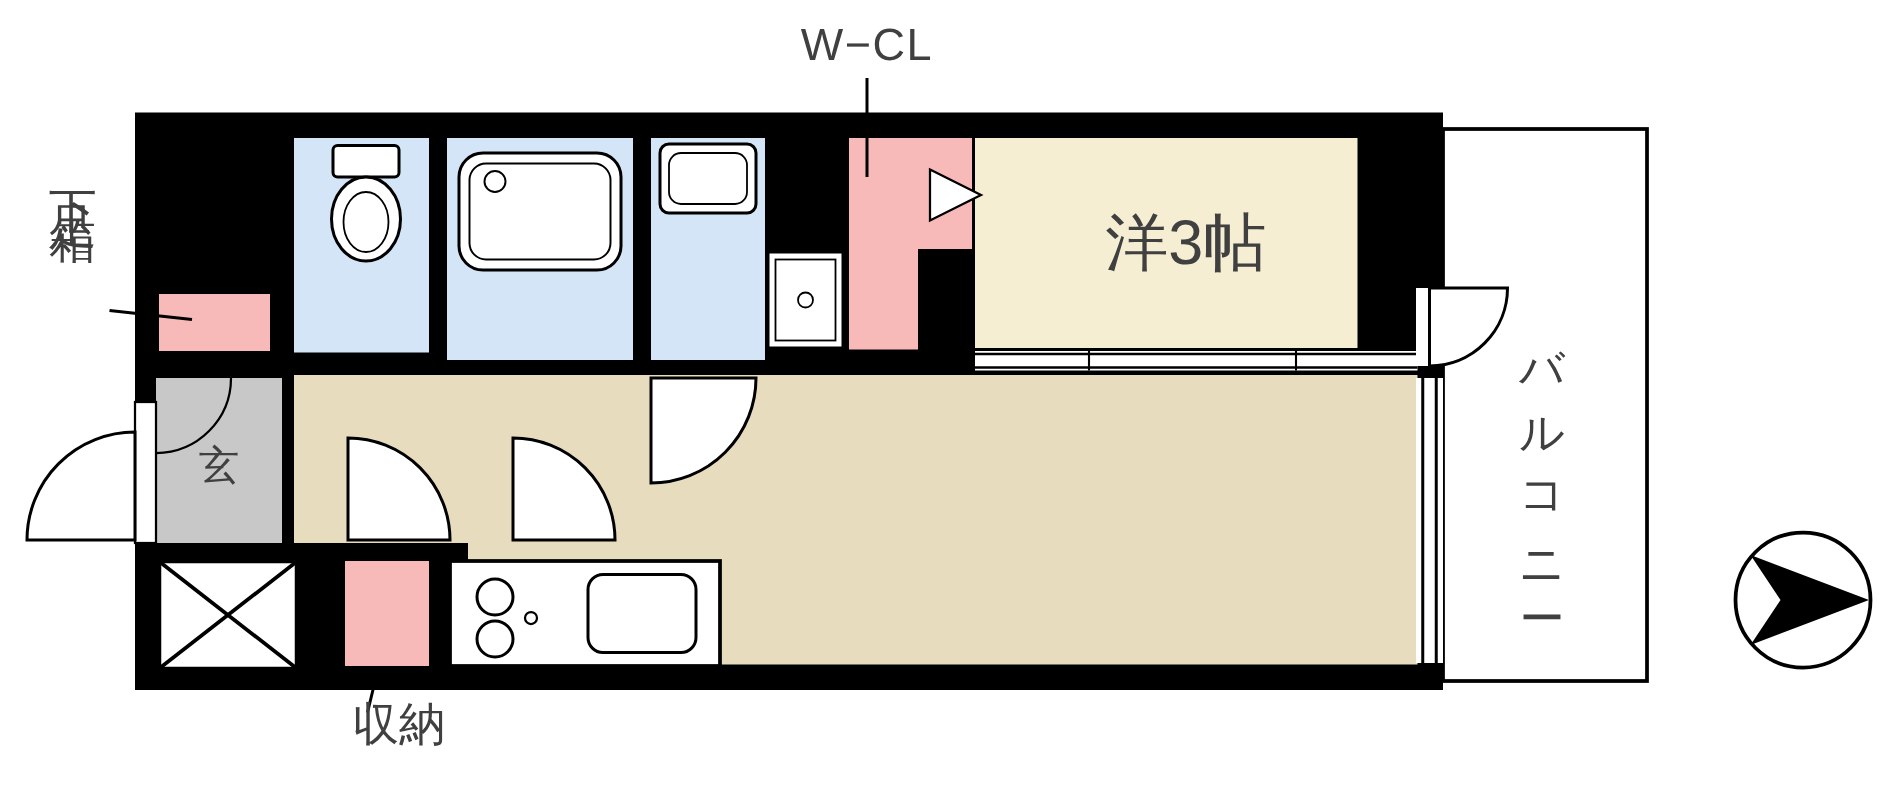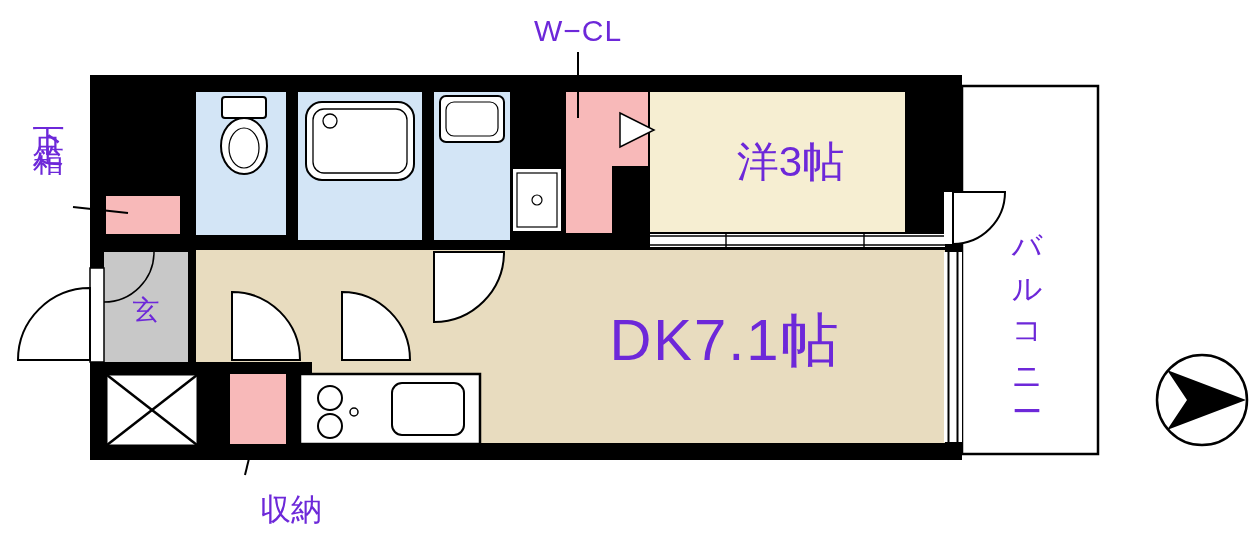--- a/index.html
+++ b/index.html
@@ -19,30 +19,30 @@
   .f-paper { fill: var(--c-paper, #ffffff); }
   .f-water { fill: var(--c-water-area, #d3e5f6); }
   .f-pink  { fill: var(--c-closet-pink, #f8b9b9); }
   .f-tan   { fill: var(--c-dk-floor, #e8dcbf); }
   .f-cream { fill: var(--c-western-floor, #f6eed2); }
   .f-gray  { fill: var(--c-genkan-gray, #c8c8c8); }
   .f-black { fill: var(--c-line, #000000); }
   .s-line  { stroke: var(--c-line, #000000); }
   .no-fill { fill:none; }
 
-  .lbl { position:absolute; white-space:nowrap; color:#6d28d9; }
+  .lbl { position:absolute; white-space:nowrap; color:#404040; }
   .v   { writing-mode:vertical-rl; text-orientation:upright; }
 
   .lbl-wcl     { left:503px; top:14px;  width:150px; text-align:center; font-size:30px; letter-spacing:1px; }
   .lbl-shoebox { left:27px;  top:102px; font-size:32px; letter-spacing:9px; }
   .lbl-western { left:650px; top:134px; width:281px; text-align:center; font-size:42px; }
   .lbl-balcony { left:1006px; top:212px; font-size:30px; letter-spacing:12px; }
   .lbl-dk      { left:520px; top:302px; width:410px; text-align:center; font-size:58px; font-weight:500; letter-spacing:2px; }
   .lbl-genkan  { left:114px; top:292px; width:64px; text-align:center; font-size:27px; }
-  .lbl-storage { left:210px; top:489px; width:112px; text-align:right; font-size:31px; }
+  .lbl-storage { left:210px; top:462px; width:112px; text-align:center; font-size:31px; }
 </style>
 </head>
 <body>
 
 <div class="stage">
 
   <svg class="plan" width="1258" height="538" viewBox="0 0 1258 538">
 
     <rect x="90" y="75" width="872" height="385" class="f-wall"></rect>
 
@@ -133,16 +133,15 @@
     <g>
       <circle cx="1202" cy="400" r="45" class="f-paper s-line" stroke-width="2.5"></circle>
       <polygon points="1167,370 1246,400 1167,430 1187,400" class="f-black"></polygon>
     </g>
   </svg>
 
   <div class="lbl lbl-wcl">W−CL</div>
   <div class="lbl lbl-shoebox v">下足箱</div>
   <div class="lbl lbl-western">洋3帖</div>
   <div class="lbl lbl-balcony v">バルコニー</div>
-  <div class="lbl lbl-dk">DK7.1帖</div>
   <div class="lbl lbl-genkan">玄</div>
   <div class="lbl lbl-storage">収納</div>
 </div>
 
 </body></html>

